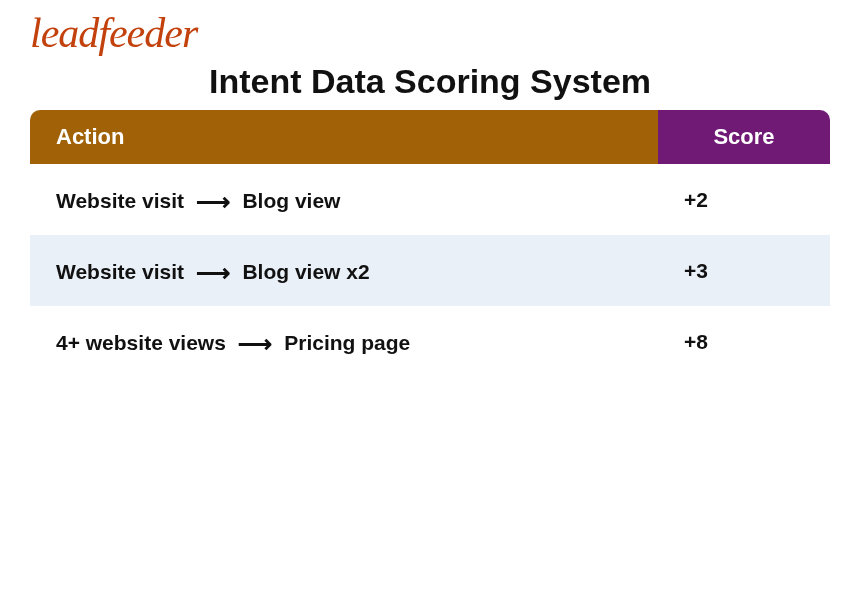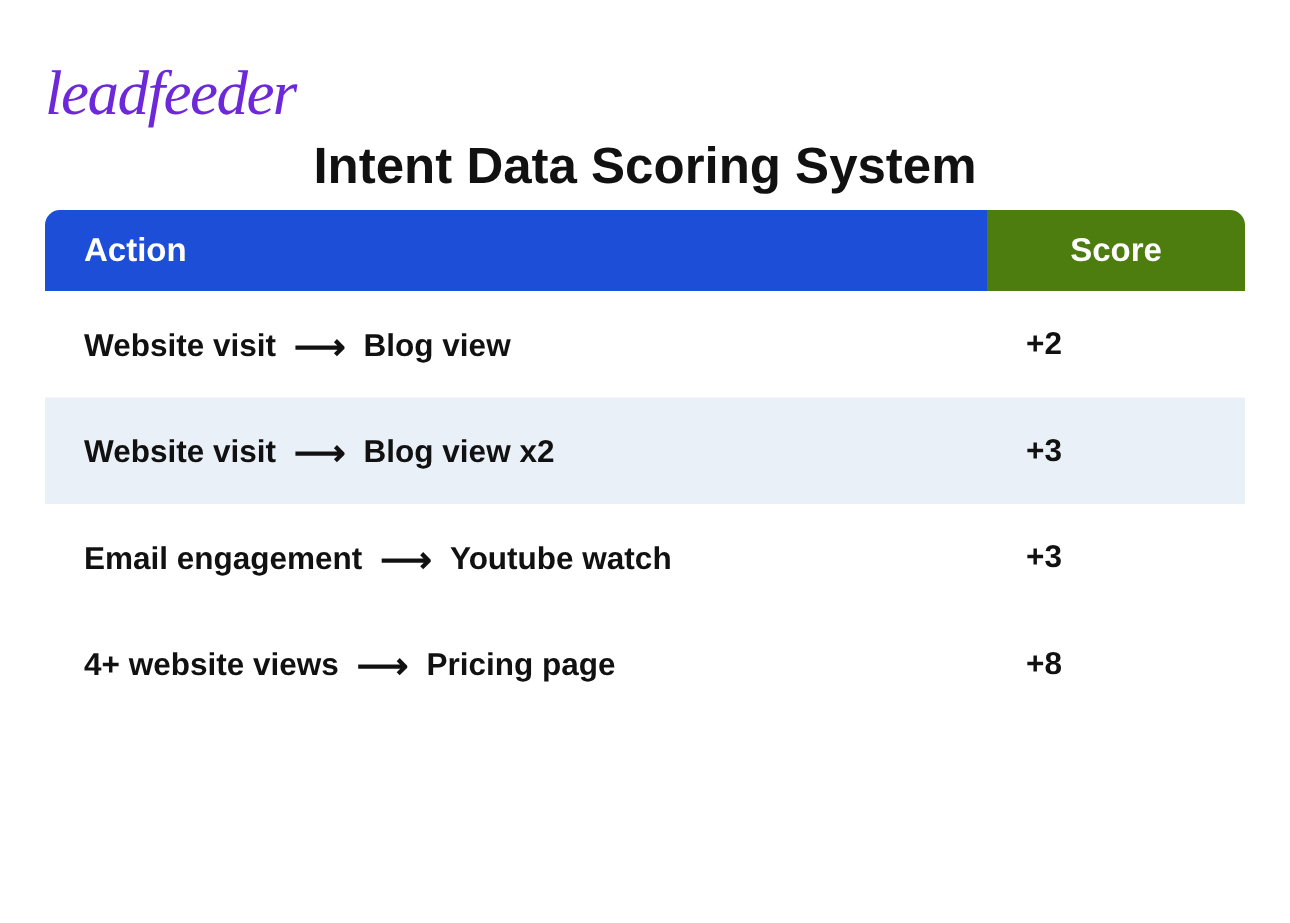--- a/index.html
+++ b/index.html
@@ -6,54 +6,53 @@
     body {
       font-family: -apple-system, BlinkMacSystemFont, 'Segoe UI', Arial, sans-serif;
       background: #fff;
       width: 860px;
       height: 615px;
       padding: 12px 30px 30px 30px;
     }
     .logo {
       font-family: 'Brush Script MT', cursive;
       font-size: 42px;
-      color: #6d28d9;
+      color: #c2410c;
       font-weight: 500;
       font-style: italic;
       letter-spacing: -1px;
       line-height: 1;
       margin-bottom: 8px;
-      margin-top: 30px;
     }
     .title {
       text-align: center;
       font-size: 34px;
       font-weight: 800;
       color: #111;
       margin-bottom: 9px;
     }
     .table {
       width: 100%;
       border-collapse: separate;
       border-spacing: 0;
       border-radius: 10px;
       overflow: hidden;
     }
     .thead-row { height: 54px; }
     .th-action {
-      background: #1d4ed8;
+      background: #a16207;
       color: #fff;
       font-size: 22px;
       font-weight: 700;
       text-align: left;
       padding: 0 26px;
       width: 628px;
     }
     .th-score {
-      background: #4d7c0f;
+      background: #701a75;
       color: #fff;
       font-size: 22px;
       font-weight: 700;
       text-align: center;
       width: 172px;
     }
     .tbody-row { height: 71px; }
     .tbody-row.alt { background: #eaf0f8; border-radius: 17px; }
     .td-action {
       font-size: 21px;
@@ -95,21 +94,17 @@
   <tbody id="tbody">
       <tr class="tbody-row">
         <td class="td-action"><span class="step">Website visit</span><span class="arrow">⟶</span><span class="step">Blog view</span></td>
         <td class="td-score">+2</td>
       </tr>
       <tr class="tbody-row alt">
         <td class="td-action"><span class="step">Website visit</span><span class="arrow">⟶</span><span class="step">Blog view x2</span></td>
         <td class="td-score">+3</td>
       </tr>
       <tr class="tbody-row">
-        <td class="td-action"><span class="step">Email engagement</span><span class="arrow">⟶</span><span class="step">Youtube watch</span></td>
-        <td class="td-score">+3</td>
-      </tr>
-      <tr class="tbody-row">
         <td class="td-action"><span class="step">4+ website views</span><span class="arrow">⟶</span><span class="step">Pricing page</span></td>
         <td class="td-score">+8</td>
       </tr>
     </tbody>
 </table>
 
 </body></html>

